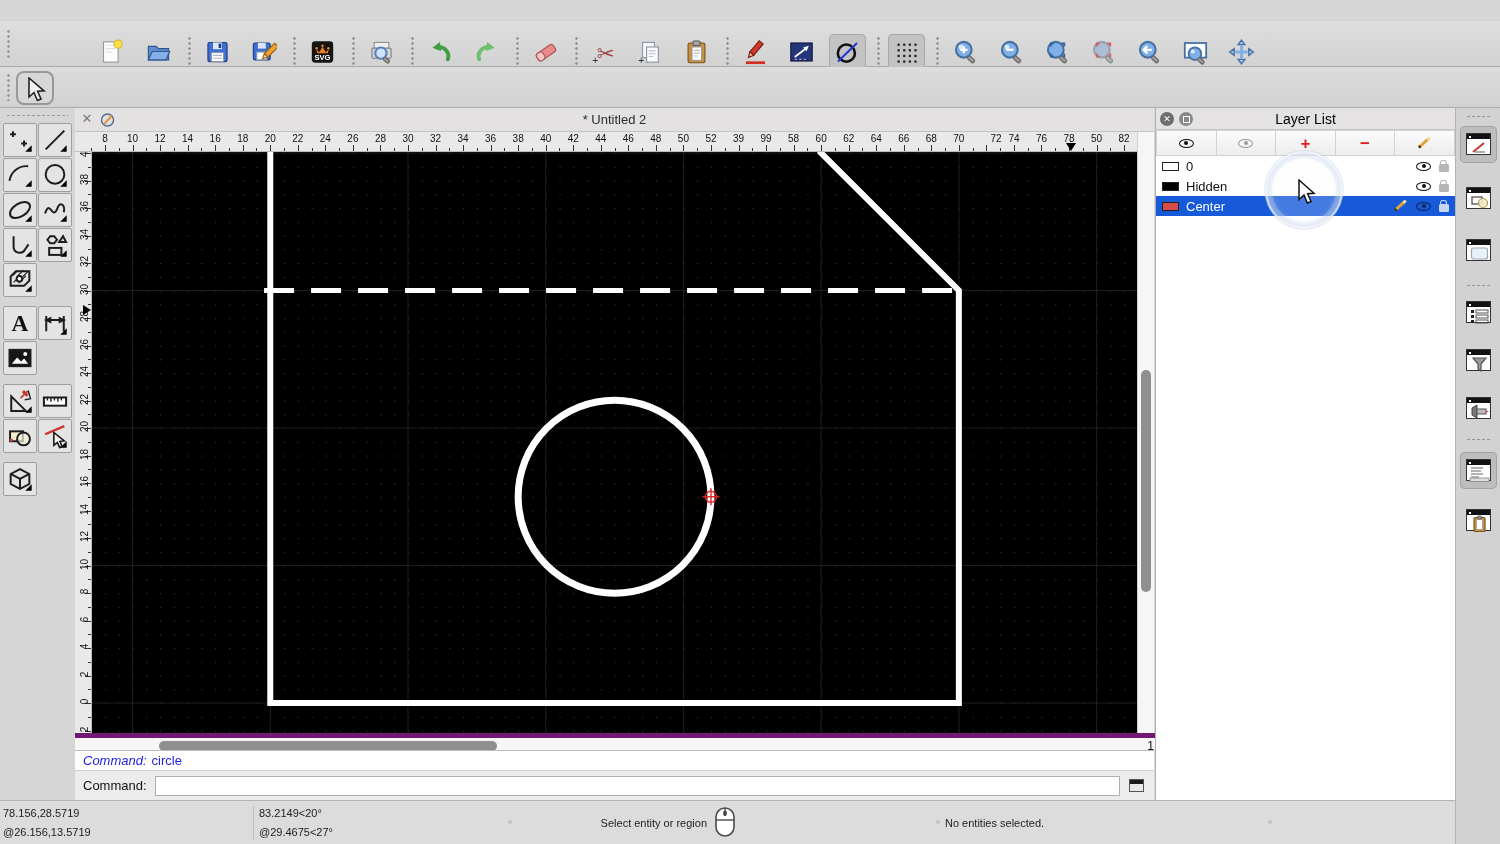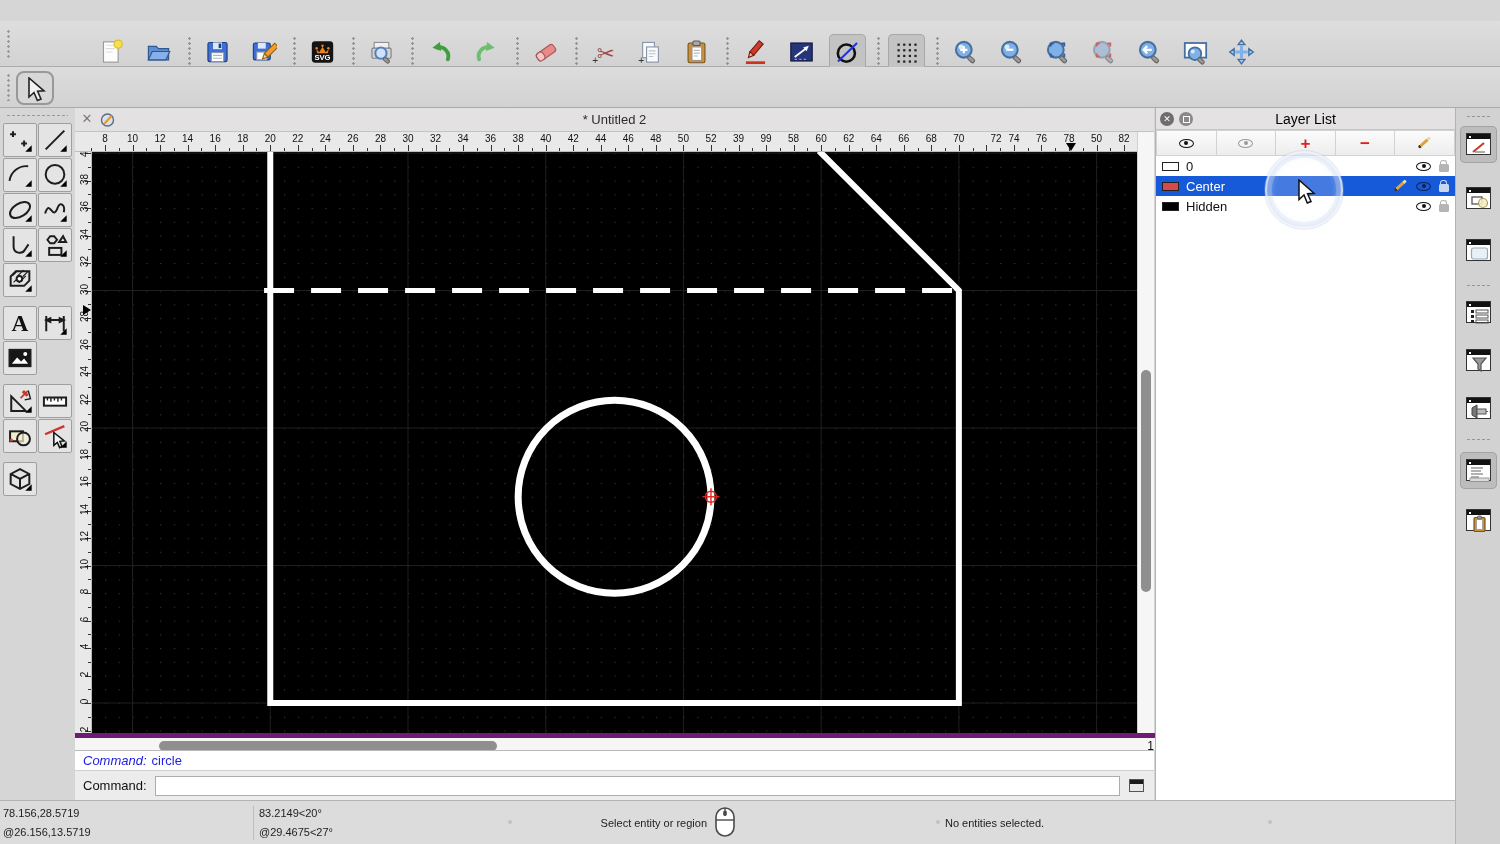--- a/index.html
+++ b/index.html
@@ -694,34 +694,34 @@
         </div>
       </div>
     <div class="layerlist" id="layerlist">
         <div class="lrow">
           <span class="lswatch" style="background:#ffffff"></span>
           <span>0</span>
           <span class="spring"></span>
           <span class="eye  mr8"></span>
           <span class="lock  mr6"></span>
         </div>
+        <div class="lrow">
+          <span class="lswatch" style="background:#000000"></span>
+          <span>Hidden</span>
+          <span class="spring"></span>
+          <span class="eye  mr8"></span>
+          <span class="lock  mr6"></span>
+        </div>
         <div class="lrow selected">
           <span class="lswatch" style="background:#d84a4a"></span>
           <span>Center</span>
           <span class="spring"></span>
           <span class="pencil-ic mr8"></span>
           <span class="eye onblue mr8"></span>
           <span class="lock onblue mr6"></span>
-        </div>
-        <div class="lrow">
-          <span class="lswatch" style="background:#000000"></span>
-          <span>Hidden</span>
-          <span class="spring"></span>
-          <span class="eye  mr8"></span>
-          <span class="lock  mr6"></span>
         </div>
       </div>
   </div>
 
   <div class="rightdock" id="rightdock">
     <div class="ddots" style="top:7px"></div>
   <div class="dbtn active" style="top: 18px;">
         <span class="winicon">
           <span class="wi-inner"><svg width="25" height="17" viewBox="0 0 25 17">
               <path d="M6 13 L17 4" stroke="#c23a2a" stroke-width="2"></path>

